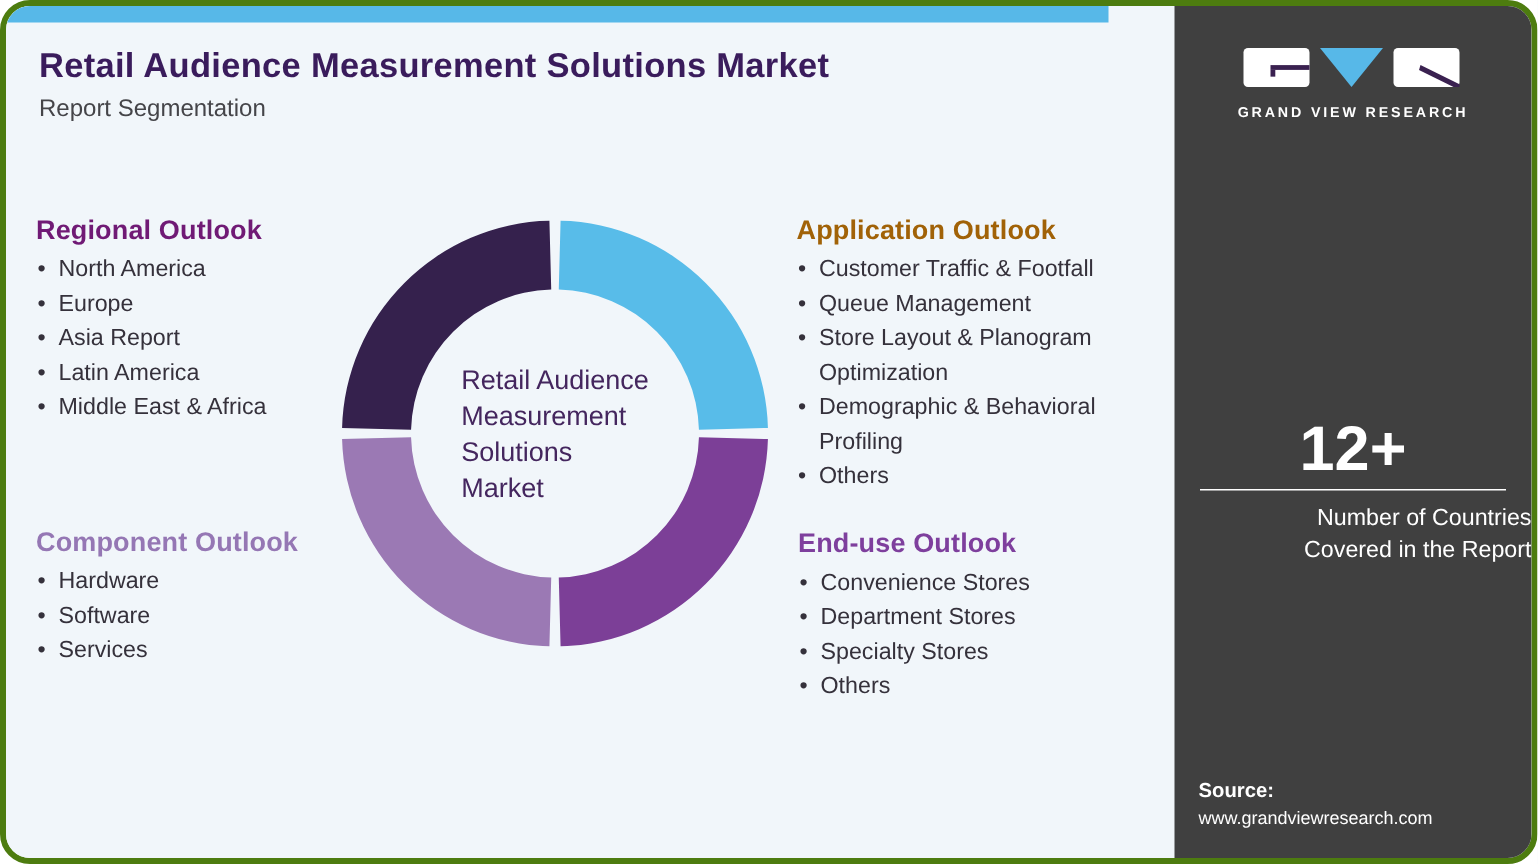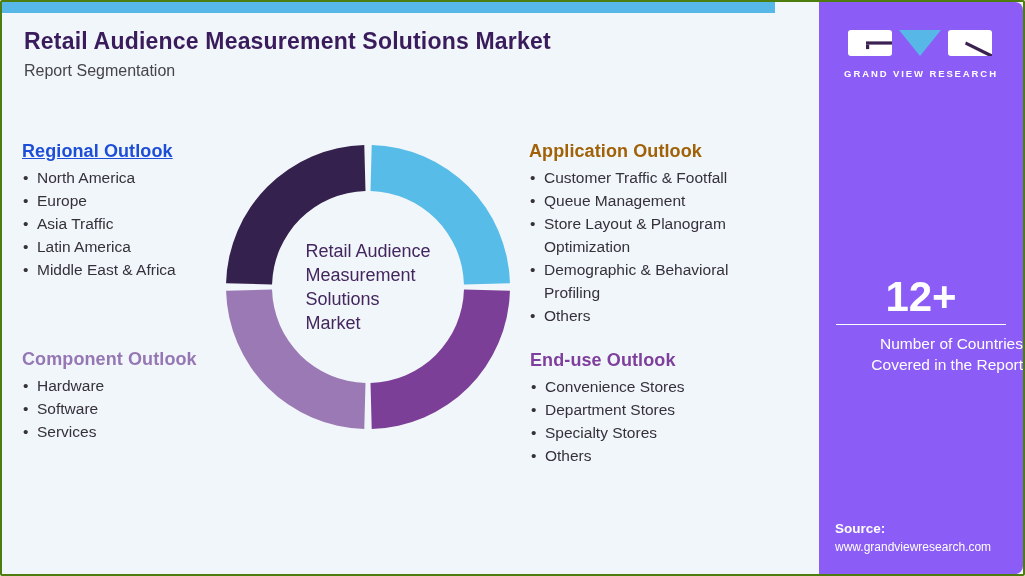--- a/index.html
+++ b/index.html
@@ -1,19 +1,19 @@
 <!DOCTYPE html>
 <html><head>
 <meta charset="utf-8">
 <style>
   * { box-sizing: border-box; margin: 0; padding: 0; }
   html,body { background:#ffffff; font-family:"Liberation Sans", sans-serif; }
   .card {
     position:relative; width:1025px; height:576px;
-    border:2px solid #4d7c0f; border-radius:2px;
+    border:4px solid #4d7c0f; border-radius:20px;
     overflow:hidden; display:flex; background:#f1f6fa;gap:44px;
   }
   
   .main { position:relative; flex:1; background:#f1f6fa; }
   .topbar { position:absolute; top:0; left:0; right:0; height:11px; background:#57b8e8; }
   .header { position:absolute; left:22px; top:26px; }
   .title { font-size:23px; font-weight:bold; color:#3a1c5c; letter-spacing:.2px; }
   .subtitle { font-size:16px; color:#454549; margin-top:7px; }
   
   .section { position:absolute; }
@@ -31,21 +31,21 @@
   
   .donut { position:absolute; left:224px; top:143px; width:284px; height:284px; }
   .donut svg { position:absolute; inset:0; }
   .donut-label {
     position:absolute; inset:0; display:flex; align-items:center; justify-content:center;
     text-align:left; font-size:18px; line-height:24px; color:#44265e;
     white-space:pre-line; pointer-events:none;
   }
   
   .sidebar {
-    position:relative; width:204px; background:#8b5cf6;
+    position:relative; width:238px; background:#404040;
     border-radius:0 8px 8px 0; color:#ffffff; flex-shrink:0;
   }
   .logo-block { position:absolute; top:25px; left:0; right:0; text-align:center; }
   .logo-block svg { display:block; margin:0 auto; }
   .brand-name {
     margin-top:5px; font-size:9.5px; font-weight:bold;
     letter-spacing:1.9px; white-space:nowrap; color:#ffffff;
   }
   .stat-block { position:absolute; top:237px; left:0; right:0; text-align:center;margin-top:36px; }
   .stat-value { font-size:42px; font-weight:bold; line-height:44px; }
@@ -62,25 +62,25 @@
 
   <div class="main">
     <div class="topbar"></div>
 
     <div class="header">
       <div class="title">Retail Audience Measurement Solutions Market</div>
       <div class="subtitle">Report Segmentation</div>
     </div>
 
     <div class="section sec-regional">
-      <h2 style="color: #1d4ed8; text-decoration: underline;">Regional Outlook</h2>
+      <h2 style="color: #701a75;">Regional Outlook</h2>
       <ul>
         <li>North America</li>
         <li>Europe</li>
-        <li>Asia Traffic</li>
+        <li>Asia Report</li>
         <li>Latin America</li>
         <li>Middle East &amp; Africa</li>
       </ul>
     </div>
 
     <div class="section sec-application">
       <h2 style="color: #a16207;">Application Outlook</h2>
       <ul>
         <li>Customer Traffic &amp; Footfall</li>
         <li>Queue Management</li>

